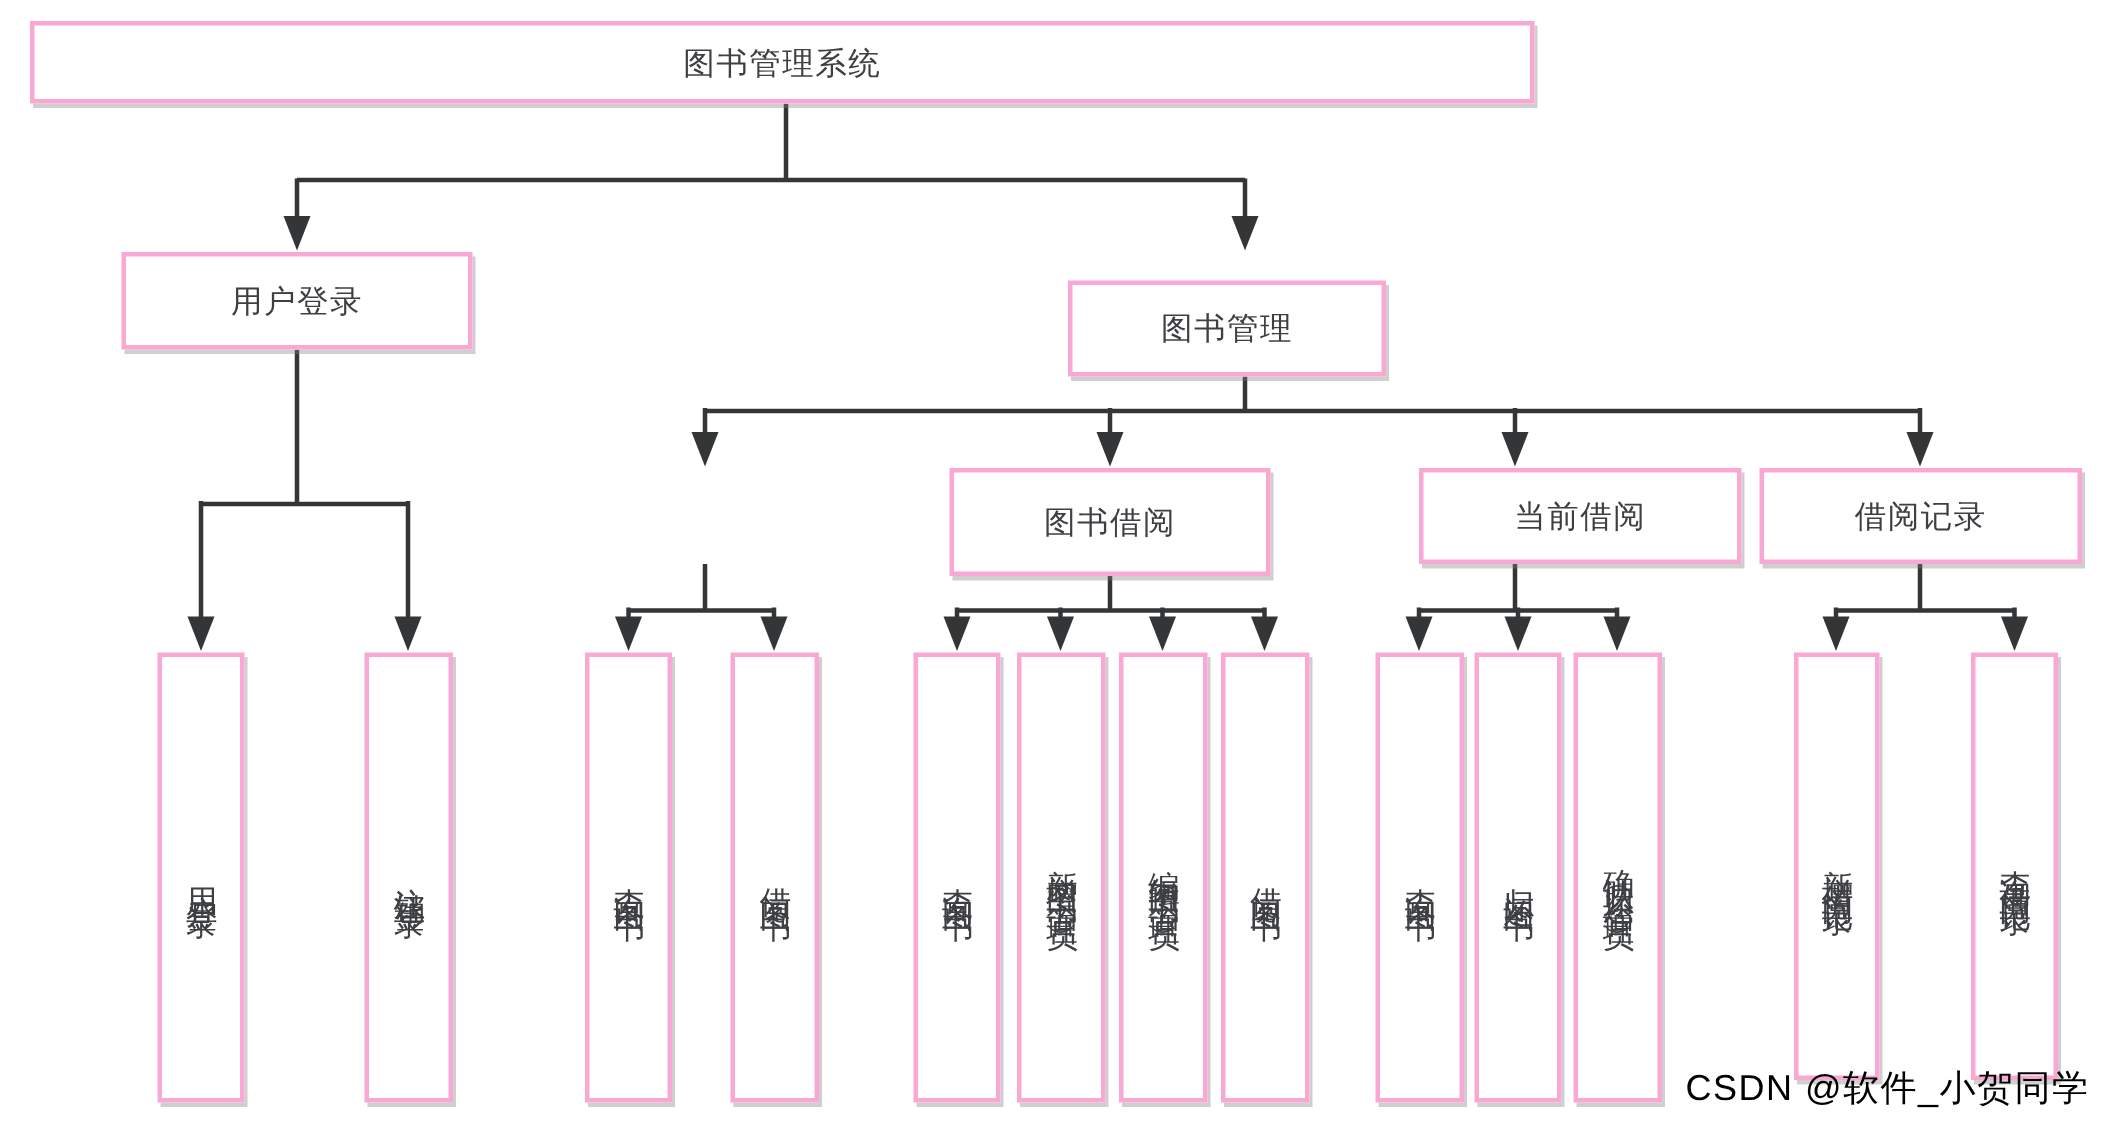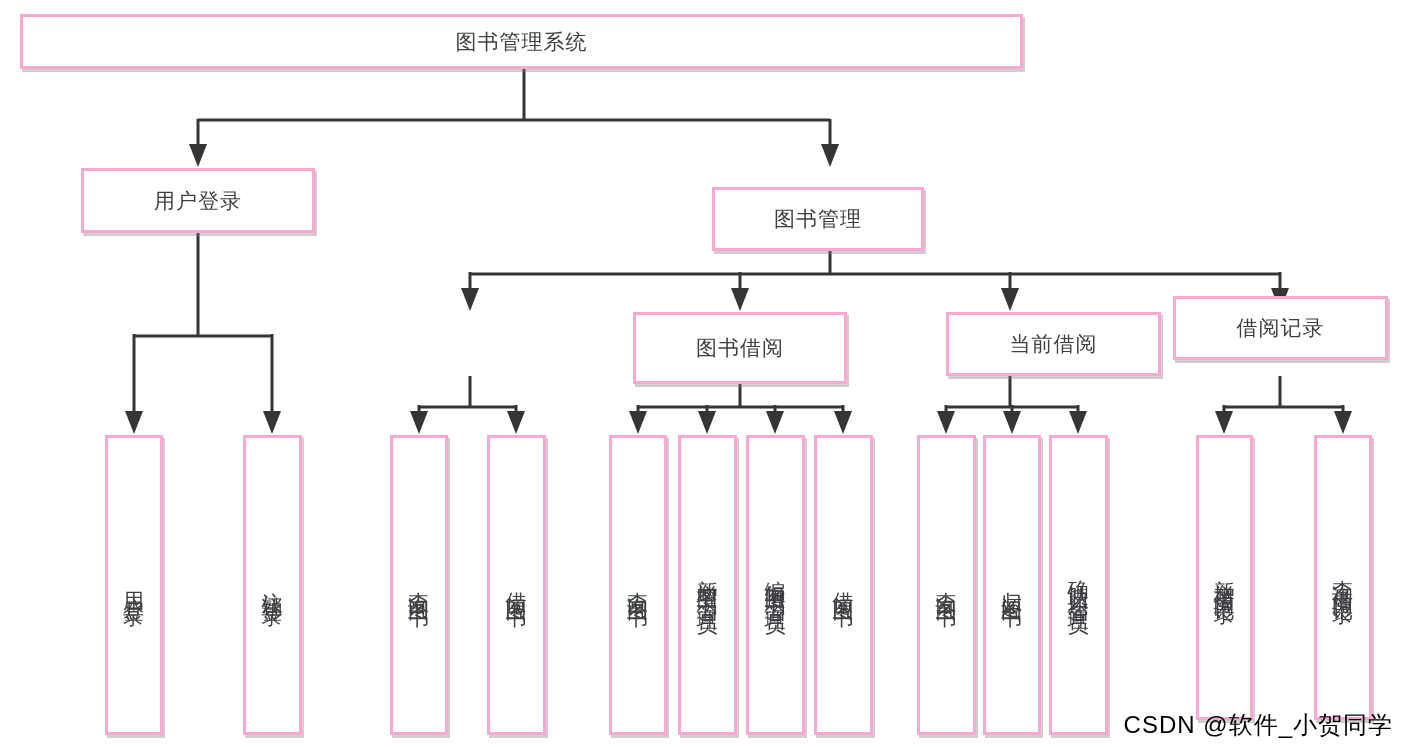--- a/index.html
+++ b/index.html
@@ -124,21 +124,21 @@
   <div class="node" style="left:712px; top:168px; width:212px; height:64px;margin-top:19px;">
     <span class="lbl">图书管理</span>
   </div>
 
   <div class="node" style="left:633px; top:312px; width:214px; height:72px;">
     <span class="lbl">图书借阅</span>
   </div>
   <div class="node" style="left:946px; top:312px; width:215px; height:64px;">
     <span class="lbl">当前借阅</span>
   </div>
-  <div class="node" style="left:1173px; top:296px; width:215px; height:64px;">
+  <div class="node" style="left:1173px; top:312px; width:215px; height:64px;">
     <span class="lbl">借阅记录</span>
   </div>
 
   <div class="node leaf" style="left:105px; top:435px; width:58px; height:300px;">
     <span class="vlbl">用户登录</span>
   </div>
   <div class="node leaf" style="left:243px; top:435px; width:59px; height:300px;">
     <span class="vlbl">注销登录</span>
   </div>
 

